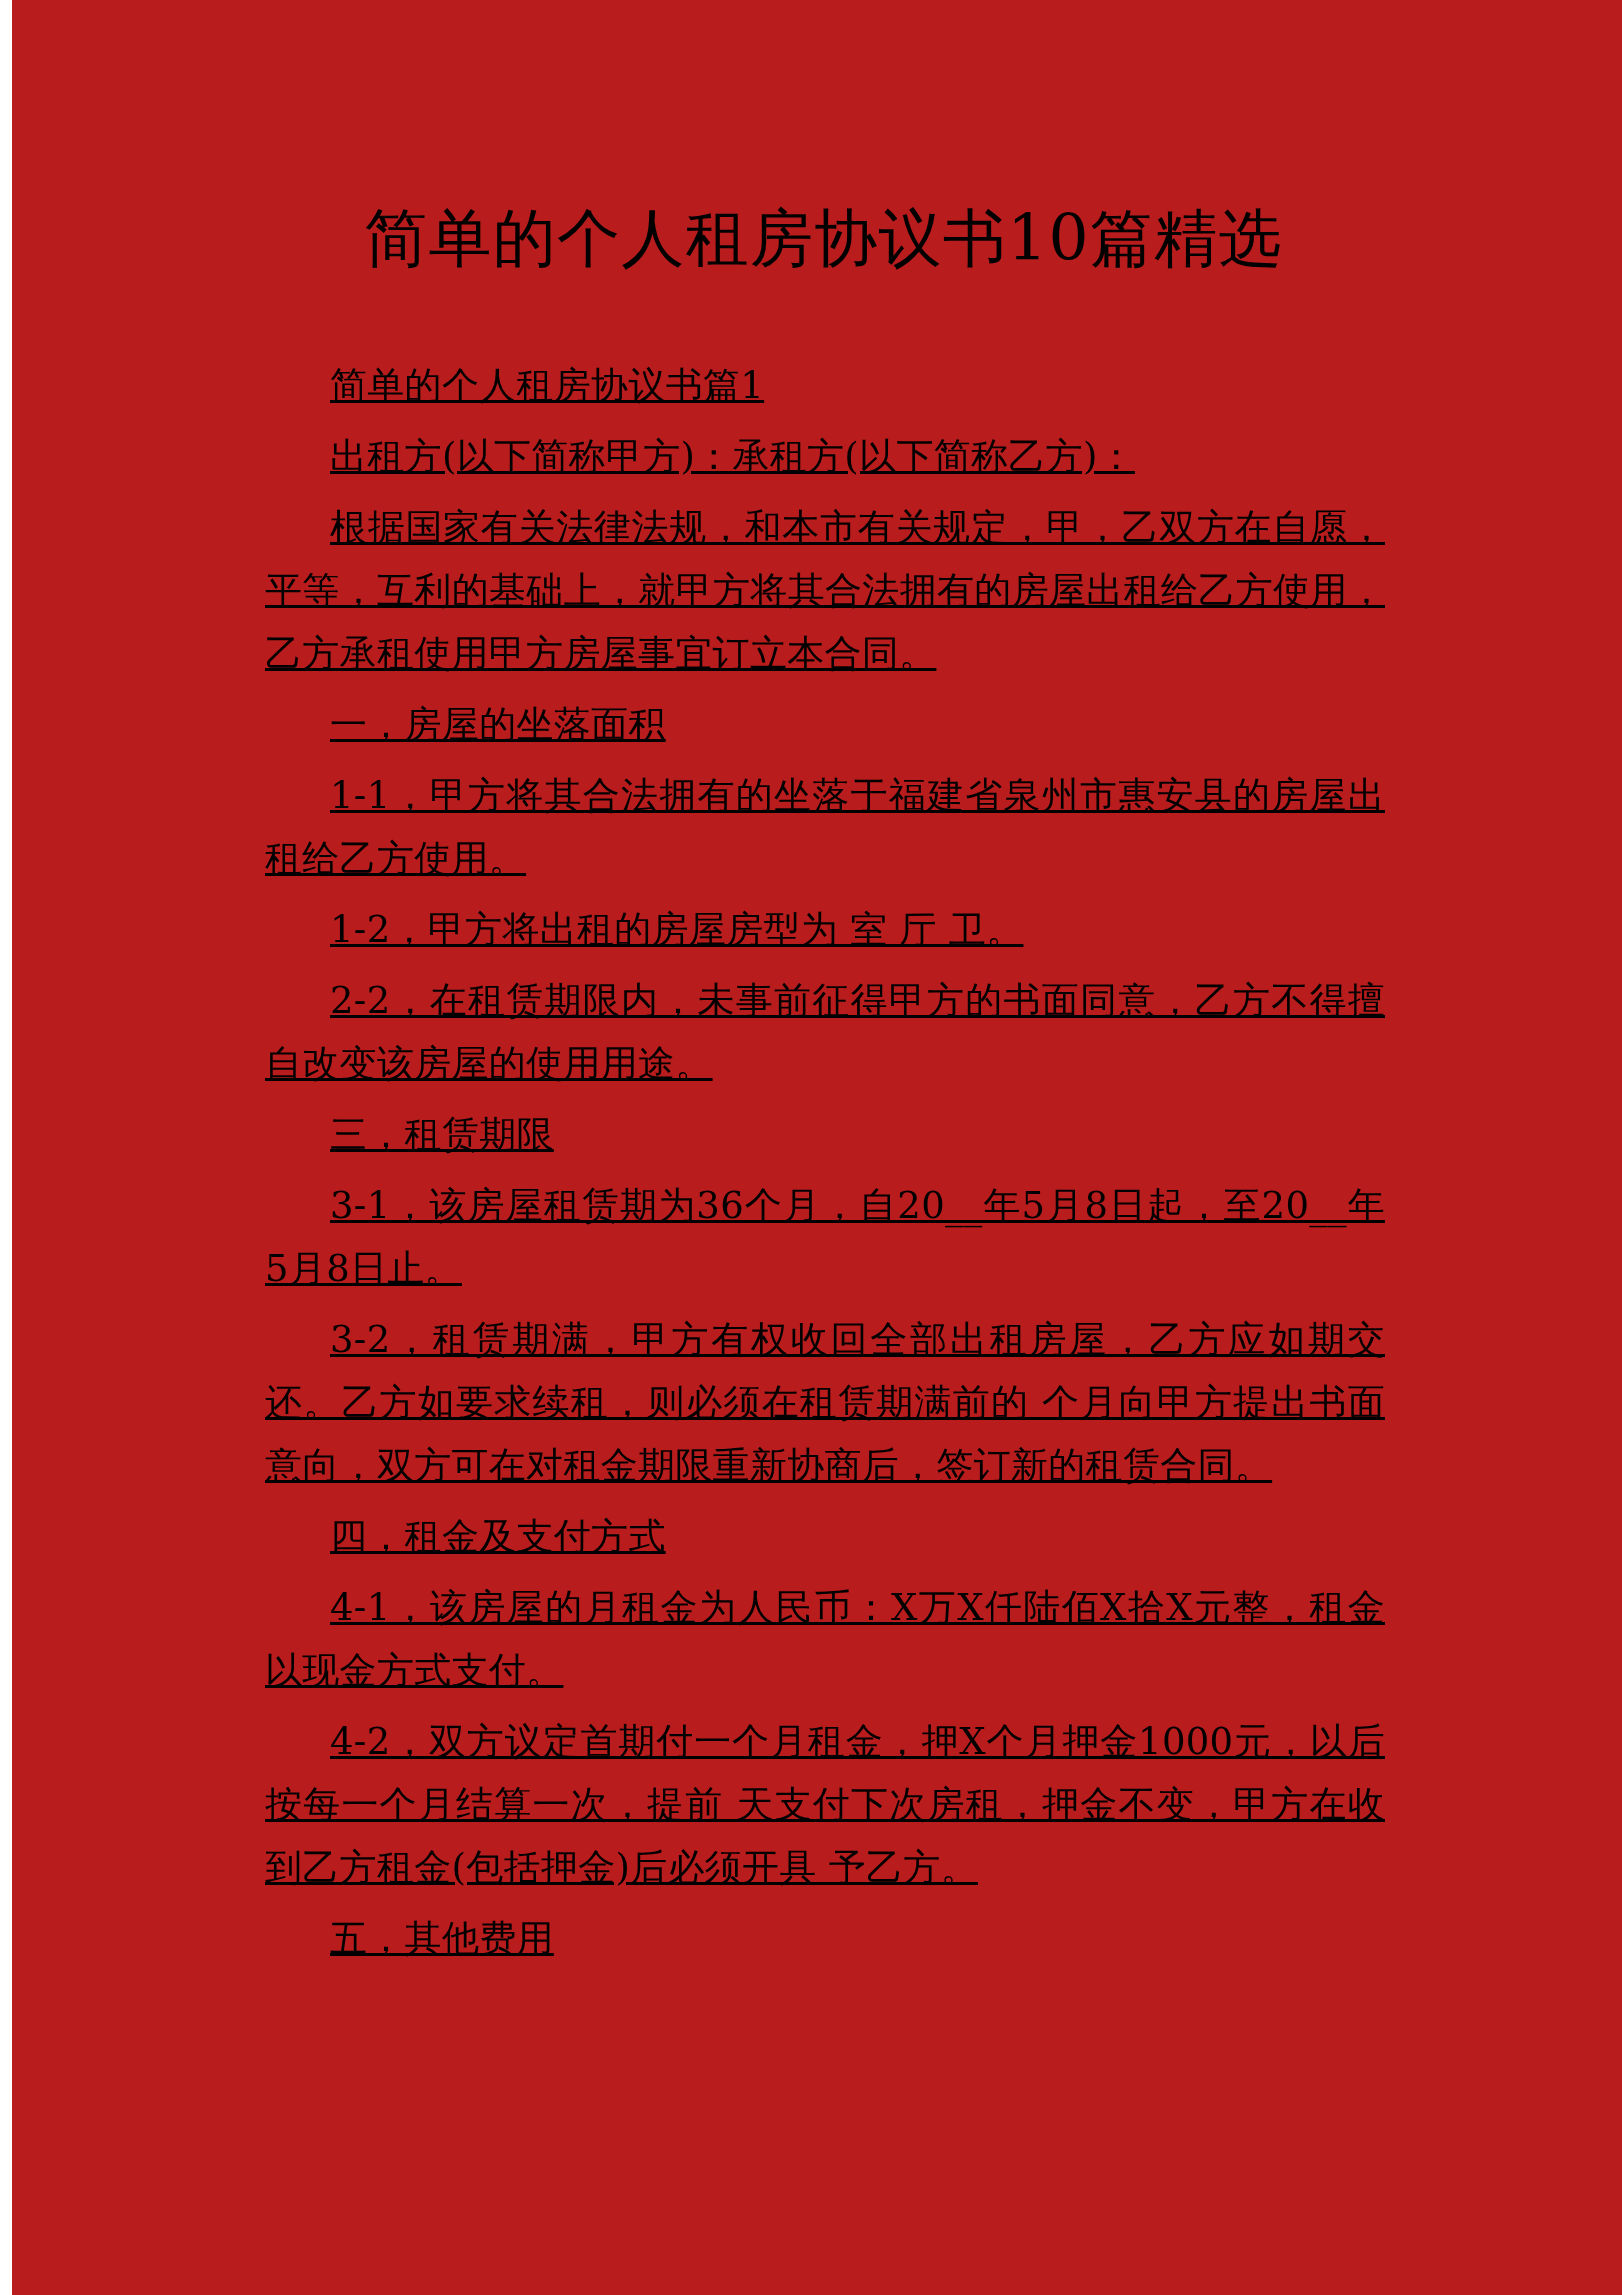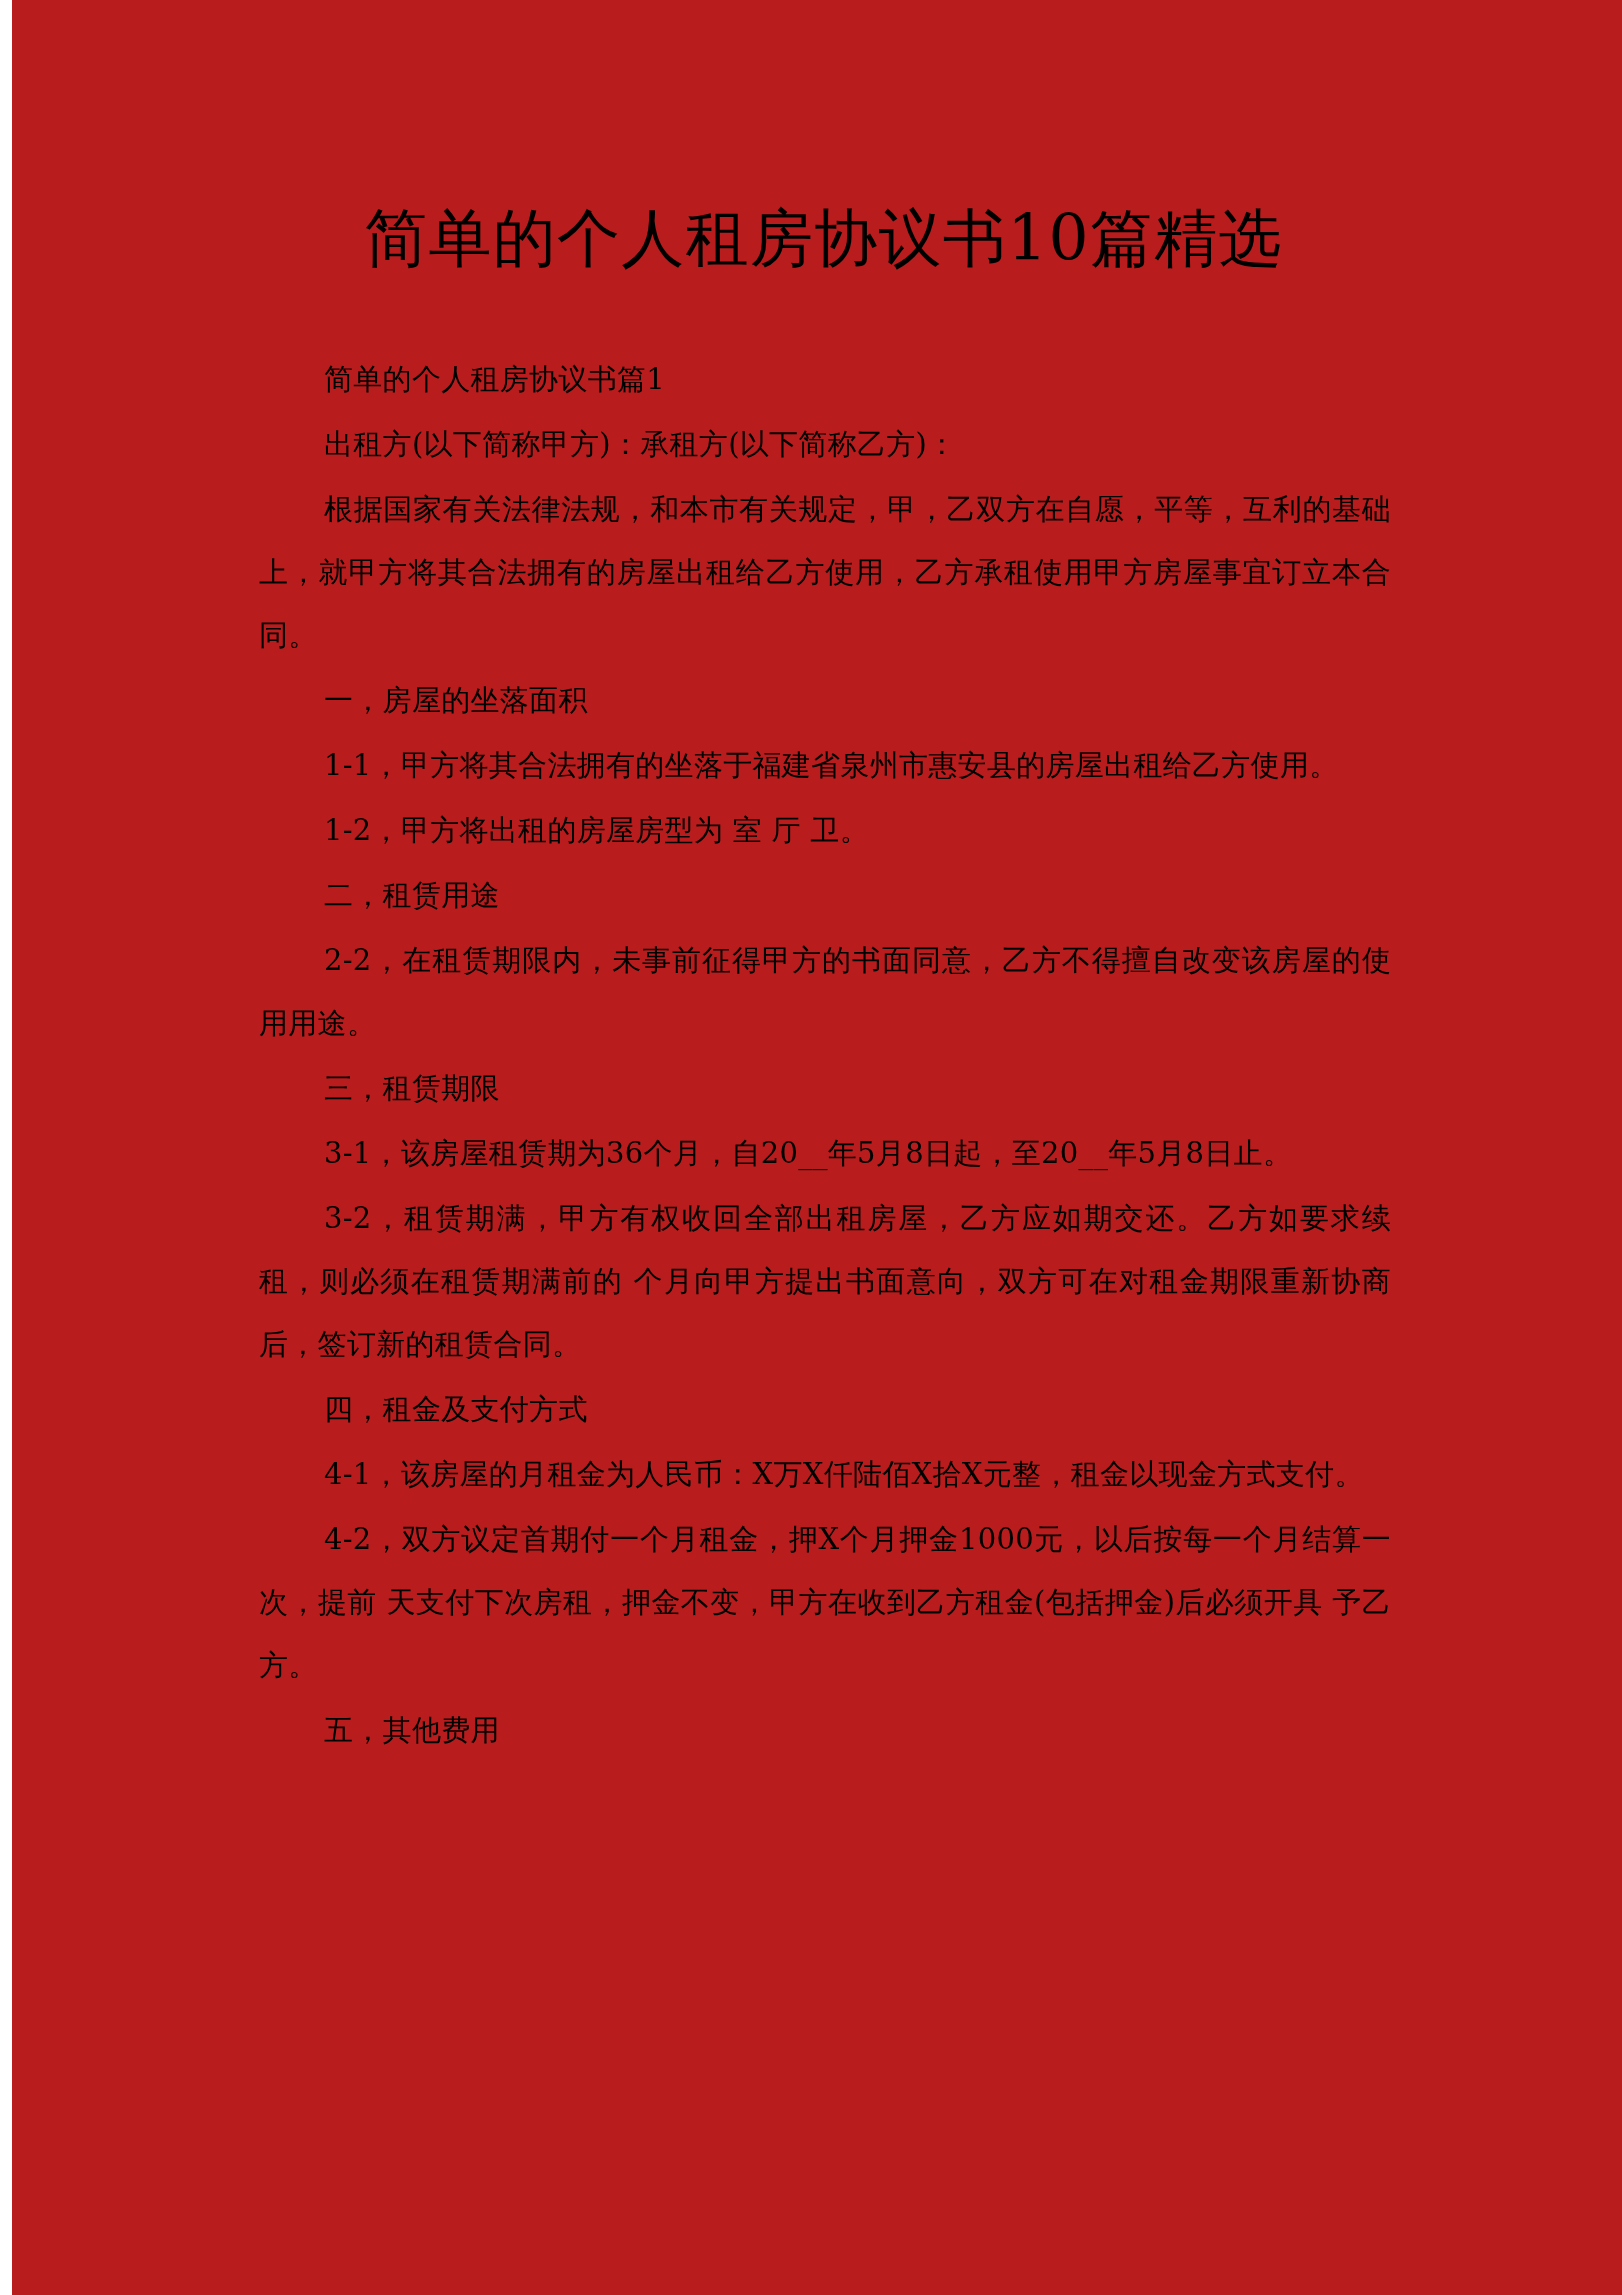--- a/index.html
+++ b/index.html
@@ -35,44 +35,44 @@
       margin: 0;
       font-weight: normal;
     }
     .body {
       position: absolute;
       left: 245px;
       top: 346px;
       width: 1136px;
     }
     .para {
-      font-size: 29px;
+      font-size: 37px;
       line-height: 63px;
-      margin: 2px;
+      margin: 8px;
       text-indent: 65px;
       text-align: justify;
       letter-spacing: 0.3px;
       white-space: normal;
       word-break: break-all;
+      text-decoration: underline;
     }
   </style>
 </head>
 <body>
 
 <div class="page">
   <h1 class="doc-title">简单的个人租房协议书10篇精选</h1>
 
   <div class="body">
     <p class="para">简单的个人租房协议书篇1</p>
     <p class="para">出租方(以下简称甲方)：承租方(以下简称乙方)：</p>
     <p class="para">根据国家有关法律法规，和本市有关规定，甲，乙双方在自愿，平等，互利的基础上，就甲方将其合法拥有的房屋出租给乙方使用，乙方承租使用甲方房屋事宜订立本合同。</p>
     <p class="para">一，房屋的坐落面积</p>
     <p class="para">1-1，甲方将其合法拥有的坐落于福建省泉州市惠安县的房屋出租给乙方使用。</p>
     <p class="para">1-2，甲方将出租的房屋房型为 室 厅 卫。</p>
-    <p class="para">二，租赁用途</p>
     <p class="para">2-2，在租赁期限内，未事前征得甲方的书面同意，乙方不得擅自改变该房屋的使用用途。</p>
     <p class="para">三，租赁期限</p>
     <p class="para">3-1，该房屋租赁期为36个月，自20__年5月8日起，至20__年5月8日止。</p>
     <p class="para">3-2，租赁期满，甲方有权收回全部出租房屋，乙方应如期交还。乙方如要求续租，则必须在租赁期满前的 个月向甲方提出书面意向，双方可在对租金期限重新协商后，签订新的租赁合同。</p>
     <p class="para">四，租金及支付方式</p>
     <p class="para">4-1，该房屋的月租金为人民币：X万X仟陆佰X拾X元整，租金以现金方式支付。</p>
     <p class="para">4-2，双方议定首期付一个月租金，押X个月押金1000元，以后按每一个月结算一次，提前 天支付下次房租，押金不变，甲方在收到乙方租金(包括押金)后必须开具 予乙方。</p>
     <p class="para">五，其他费用</p>
   </div>
 </div>

